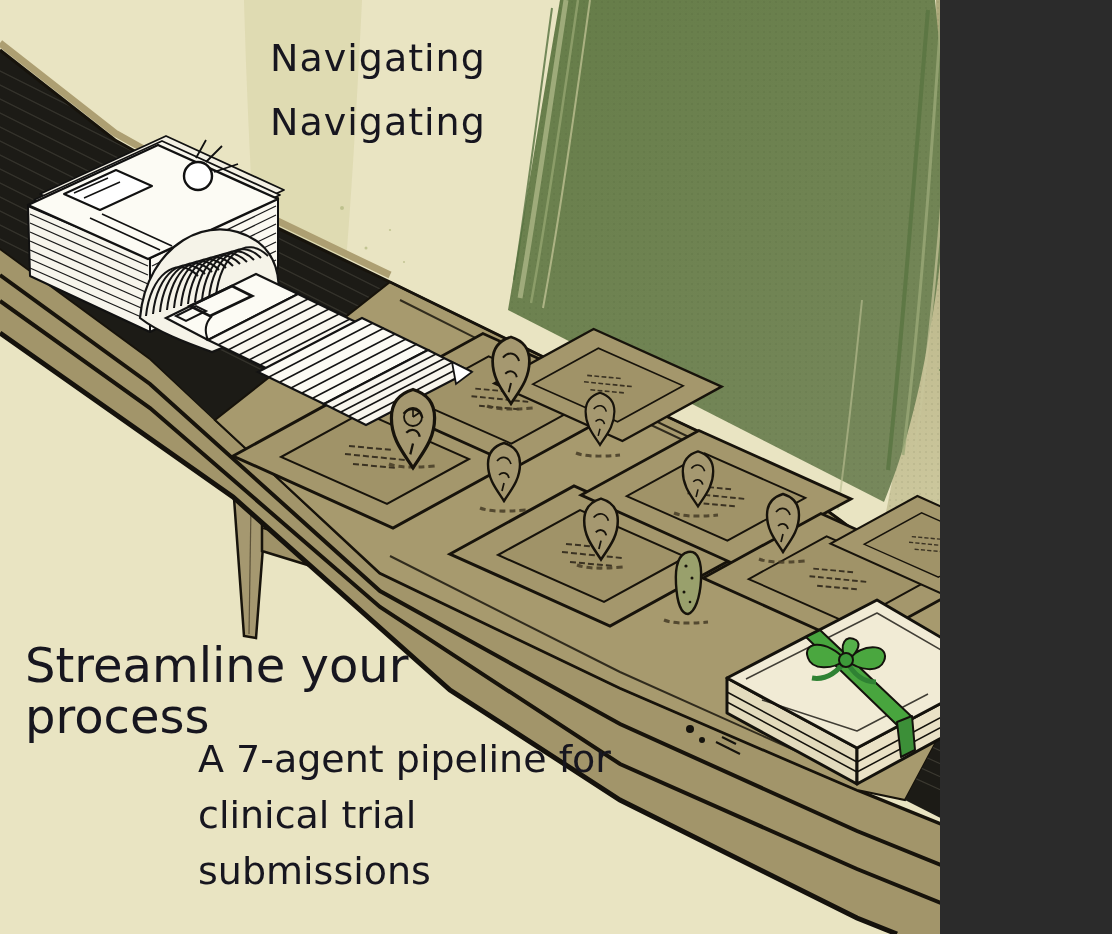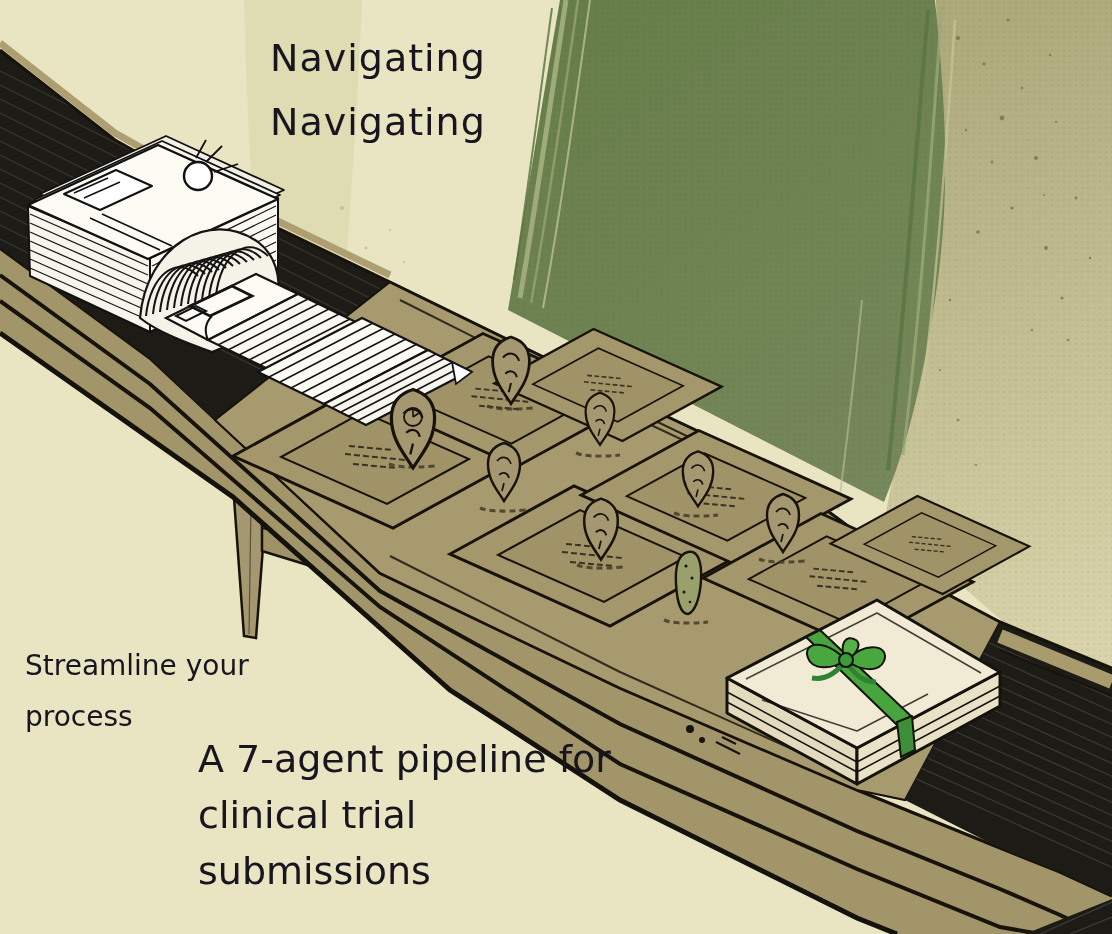--- a/index.html
+++ b/index.html
@@ -1,25 +1,25 @@
 <!DOCTYPE html>
 <html><head>
 <meta charset="utf-8">
 <style>
   html,body{margin:0;padding:0;background:#2b2b2b;}
   #poster{
-    position:relative;width:1112px;height:934px;overflow:hidden;
+    position:relative;width:940px;height:934px;overflow:hidden;
     background:#e9e4c2;
     font-family:"DejaVu Sans",sans-serif;
   }
   #scene{position:absolute;left:0;top:0;width:1112px;height:934px;display:block;}
   .txt{position:absolute;white-space:nowrap;}
   .kicker{left:270px;top:26px;font-size:38px;line-height:64px;letter-spacing:1px;color:#17161f;}
   .headline{left:526px;top:283px;font-family:"Liberation Sans",sans-serif;font-size:76px;line-height:107px;color:#ffffff;letter-spacing:0px;}
-  .tagline{left:25px;top:640px;font-size:28px;line-height:51px;color:#17161f;}
+  .tagline{left:25px;top:640px;font-size:48px;line-height:51px;color:#17161f;}
   .subtitle{left:198px;top:731px;font-size:38px;line-height:56px;color:#17161f;}
 </style>
 </head>
 <body>
 
 <div id="poster">
 
 <svg id="scene" viewBox="0 0 1112 934" xmlns="http://www.w3.org/2000/svg">
   <defs>
     <linearGradient id="gg" gradientUnits="userSpaceOnUse" x1="560" y1="0" x2="900" y2="500">

